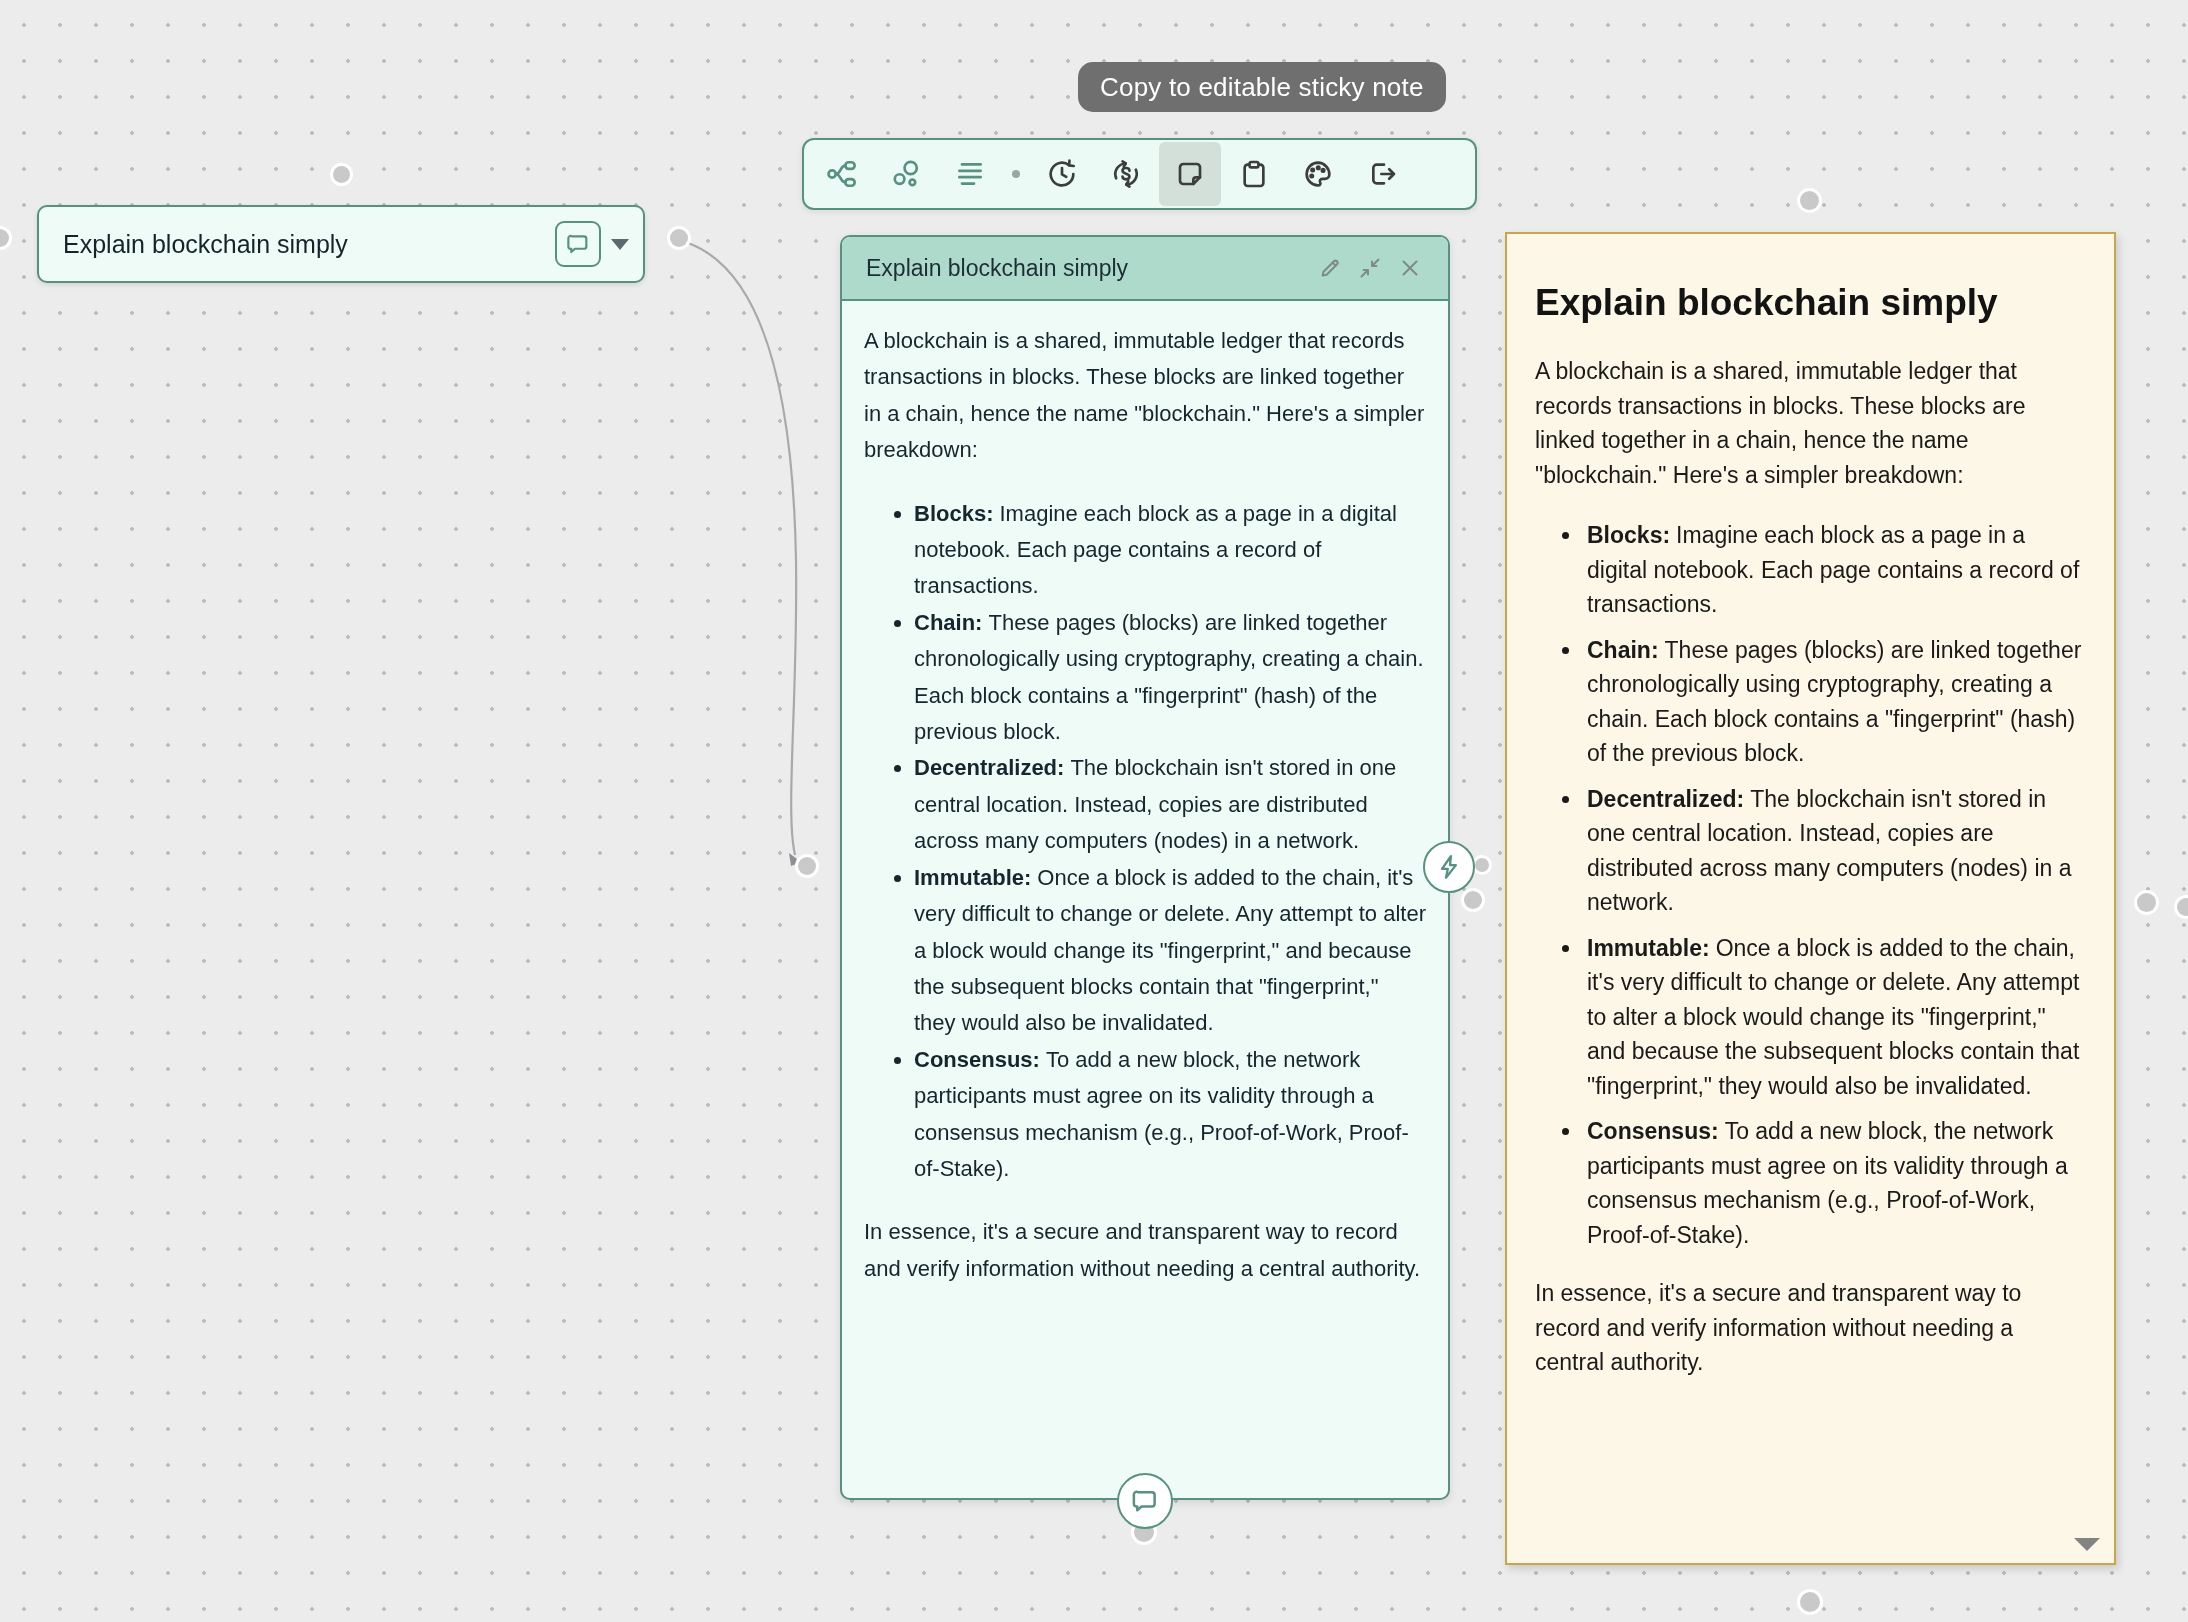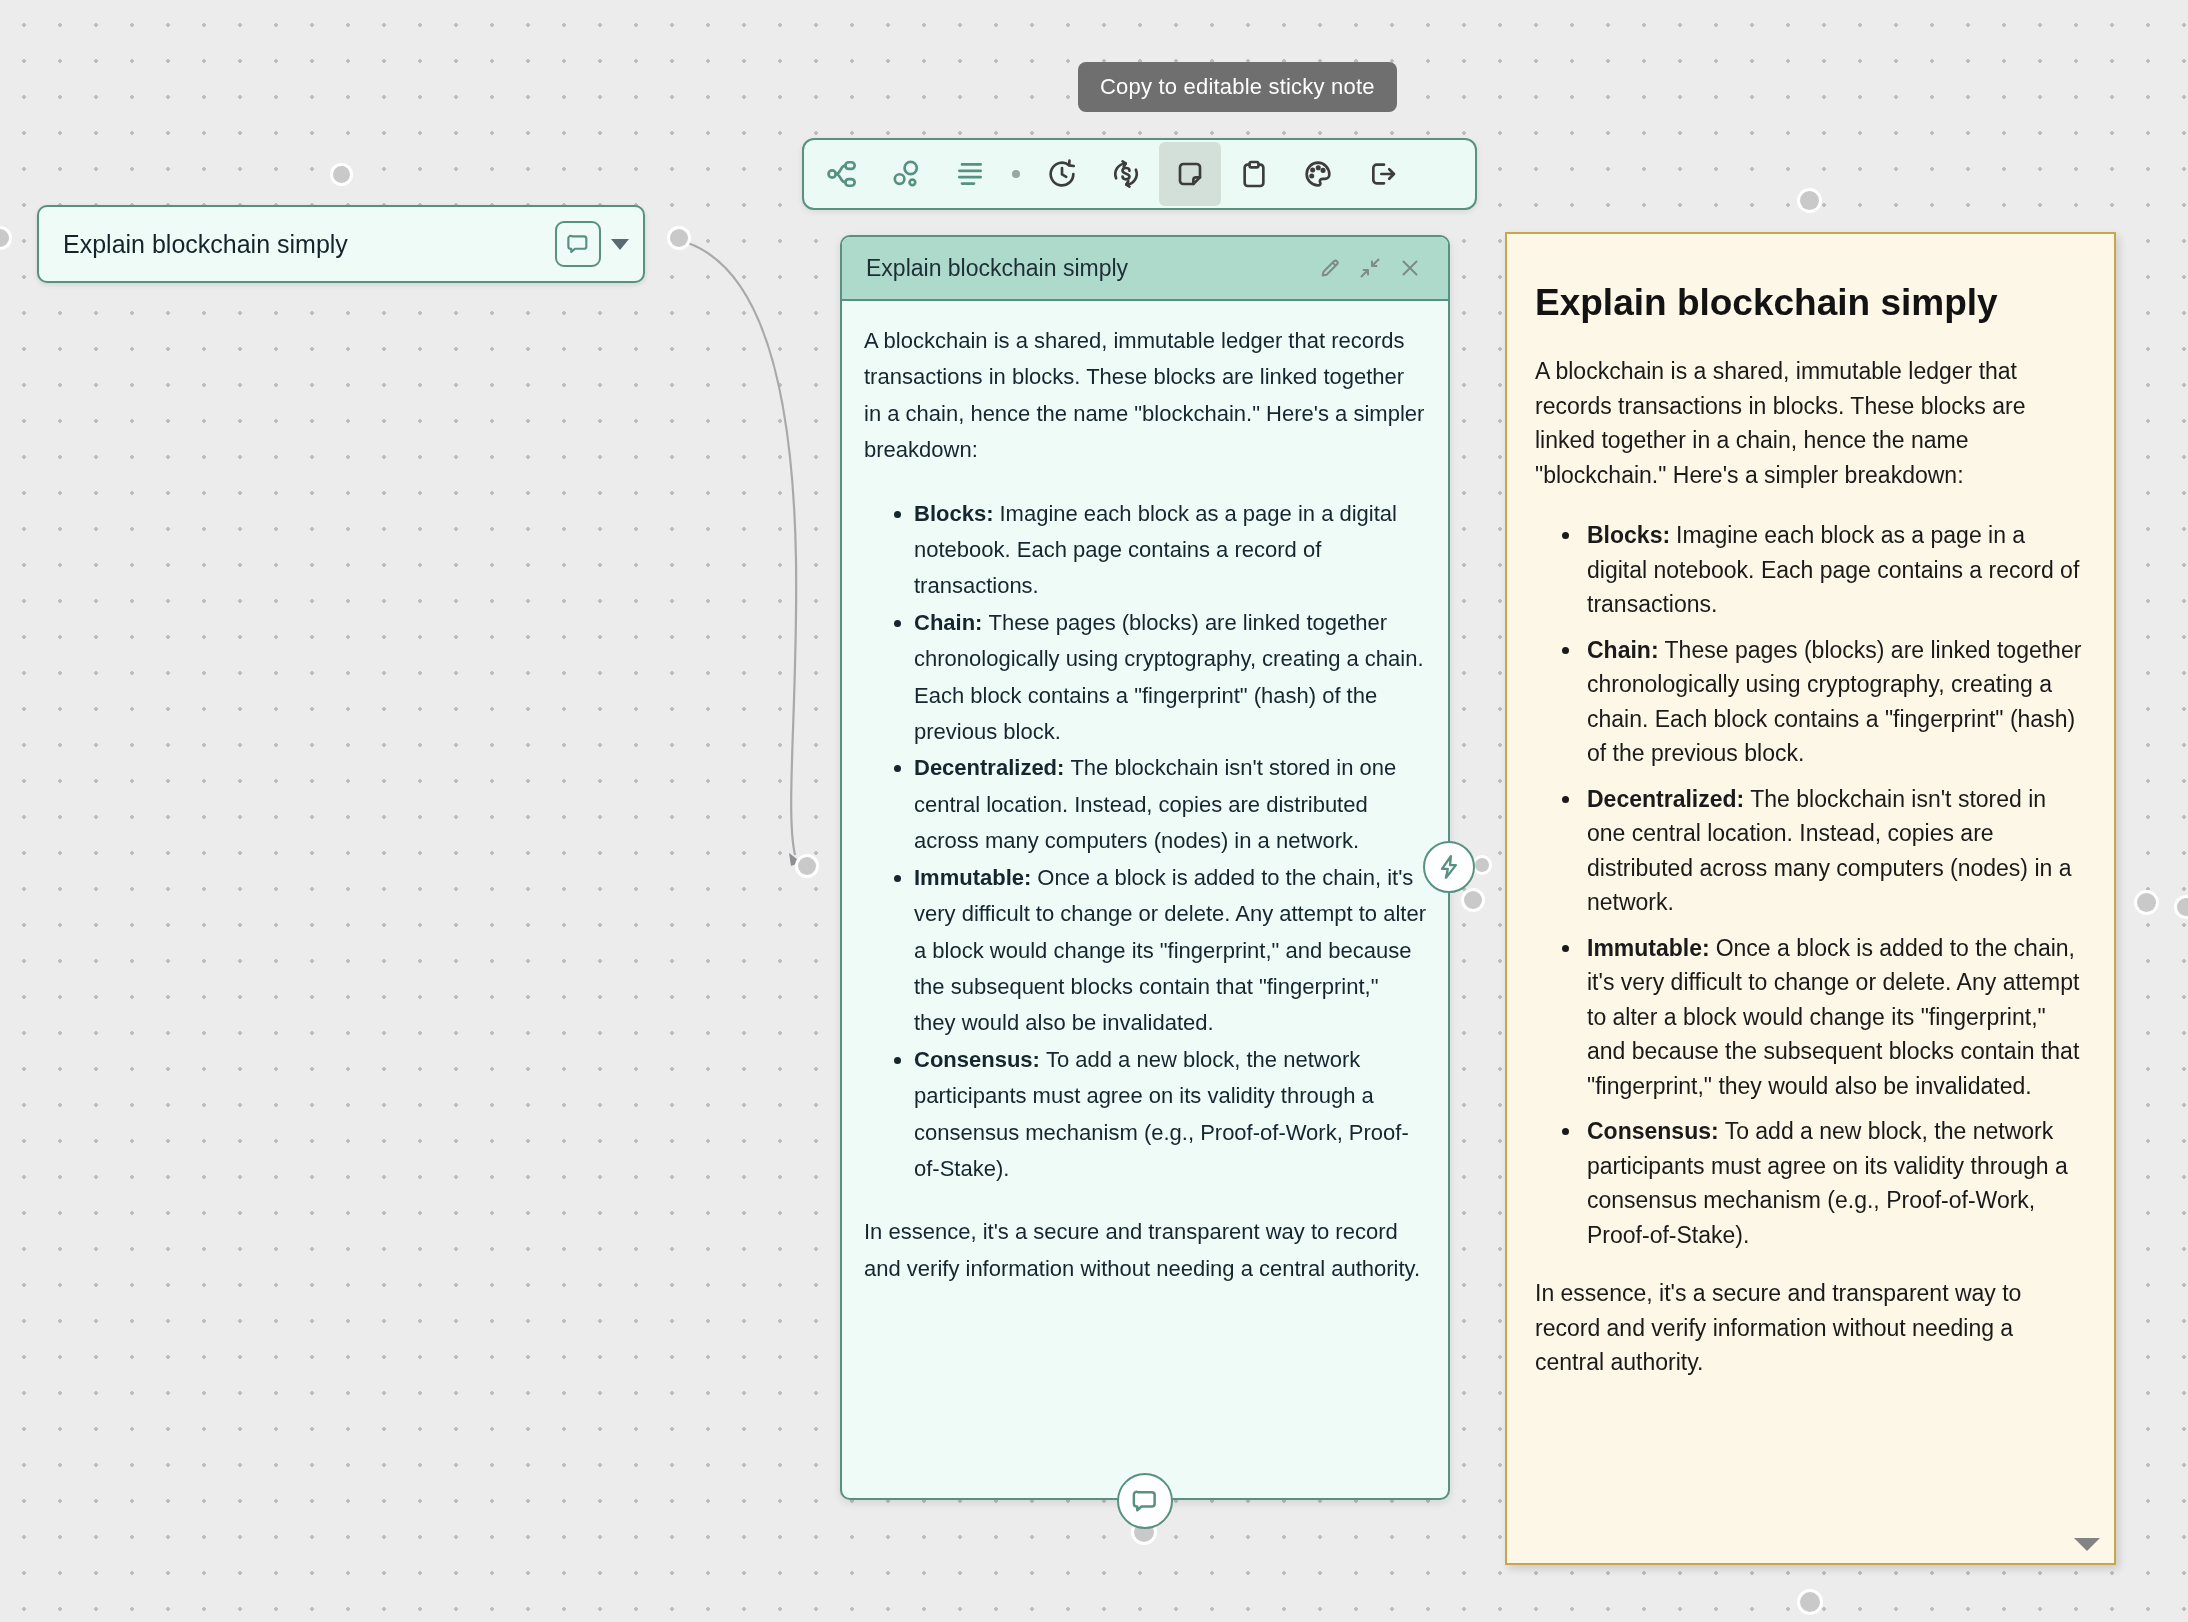--- a/index.html
+++ b/index.html
@@ -7,23 +7,23 @@
   #canvas {
     position:relative; width:2188px; height:1622px; overflow:hidden;
     background-color:#ececec;
     background-image: radial-gradient(circle, #bdbdbd 1.7px, transparent 1.8px);
     background-size:36px 36px; background-position:6px 7px;
   }
 
   
   .tooltip {
     position:absolute; left:1078px; top:62px; height:50px;
-    background:#6f6f6f; color:#fff; border-radius:8px;
+    background:#6f6f6f; color:#fff; border-radius:15px;
     display:flex; align-items:center; padding:0 22px;
-    font-size:22px; letter-spacing:.2px;
+    font-size:26px; letter-spacing:.2px;
   }
 
   
   .toolbar {
     position:absolute; left:802px; top:138px; width:675px; height:72px;
     background:#ebfaf4; border:2px solid #579182; border-radius:12px;
     display:flex; align-items:center; padding:0 6px;
     box-shadow:0 2px 6px rgba(0,0,0,.08);
   }
   .tool {

